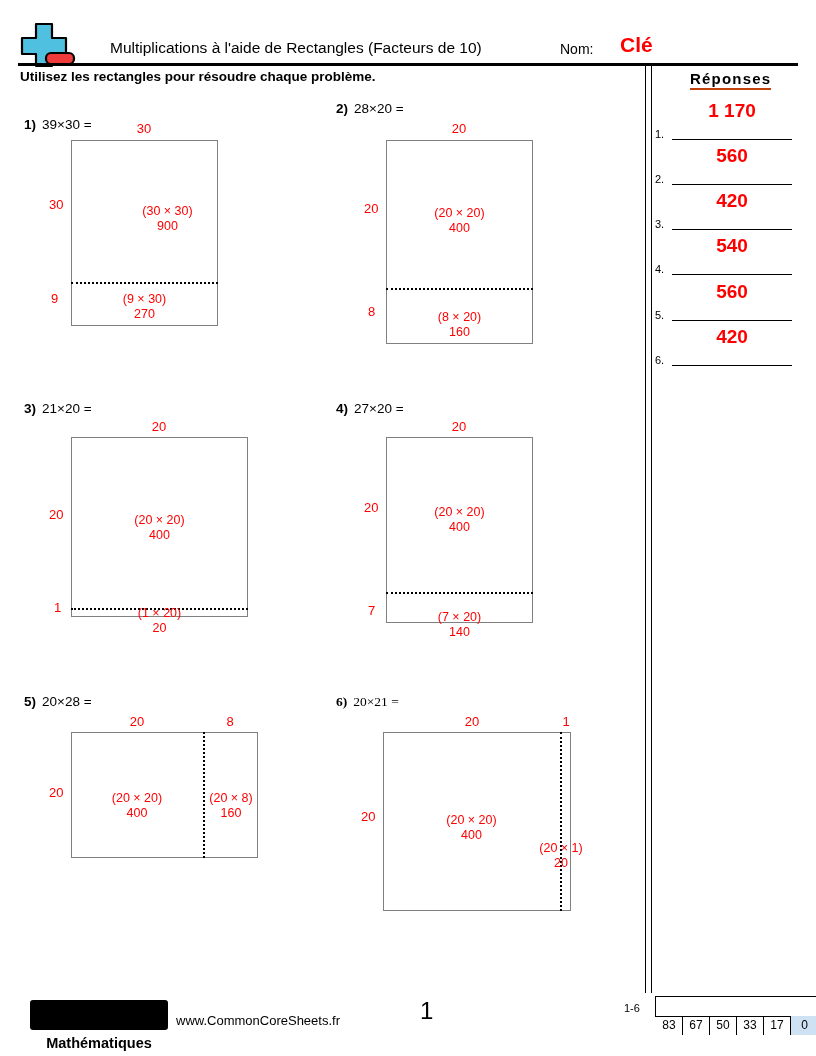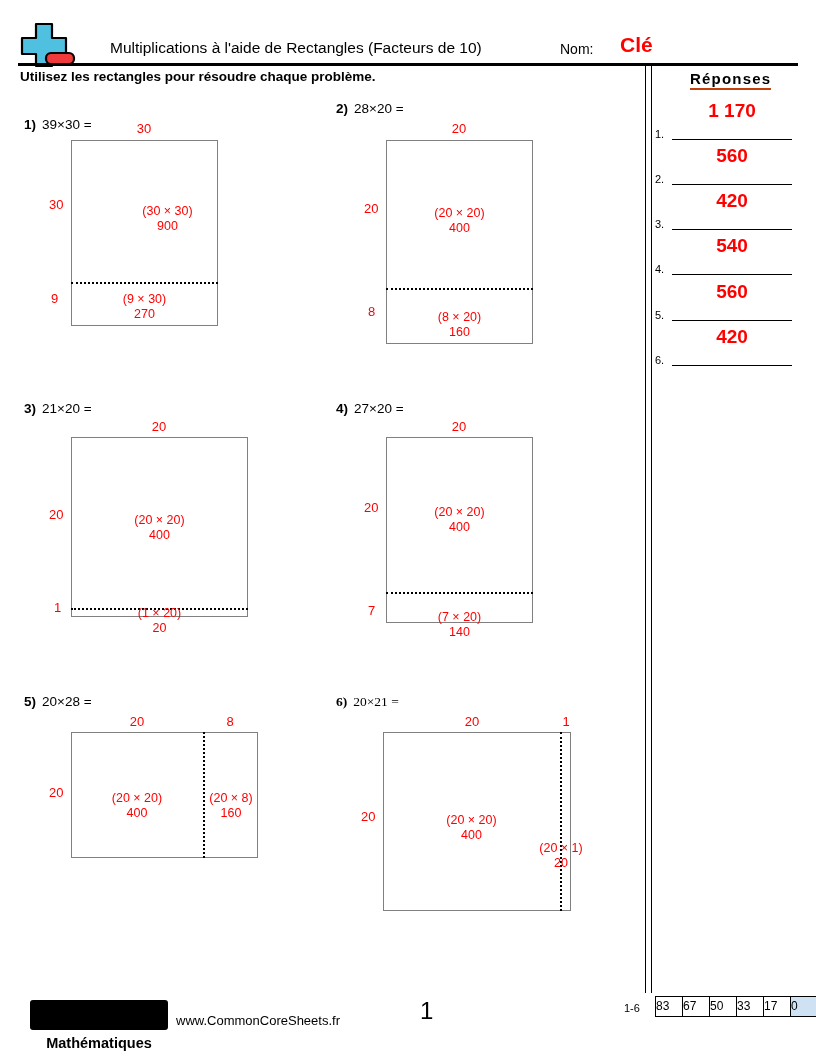--- a/index.html
+++ b/index.html
@@ -204,20 +204,22 @@
     border: 1px solid #000;
     height: 19px;
   }
   .score-box {
     width: 27px;
     height: 19px;
     border-right: 1px solid #000;
     box-sizing: border-box;
     font-size: 12px;
     line-height: 19px;
+    text-align: center;
+    margin-top: 19px;
   }
   .score-box:last-child { border-right: none; }
   .score-box.hl { background: #cfe2f3; }
 </style>
 </head>
 <body>
 
 <div class="page">
 
   <div class="logo">

